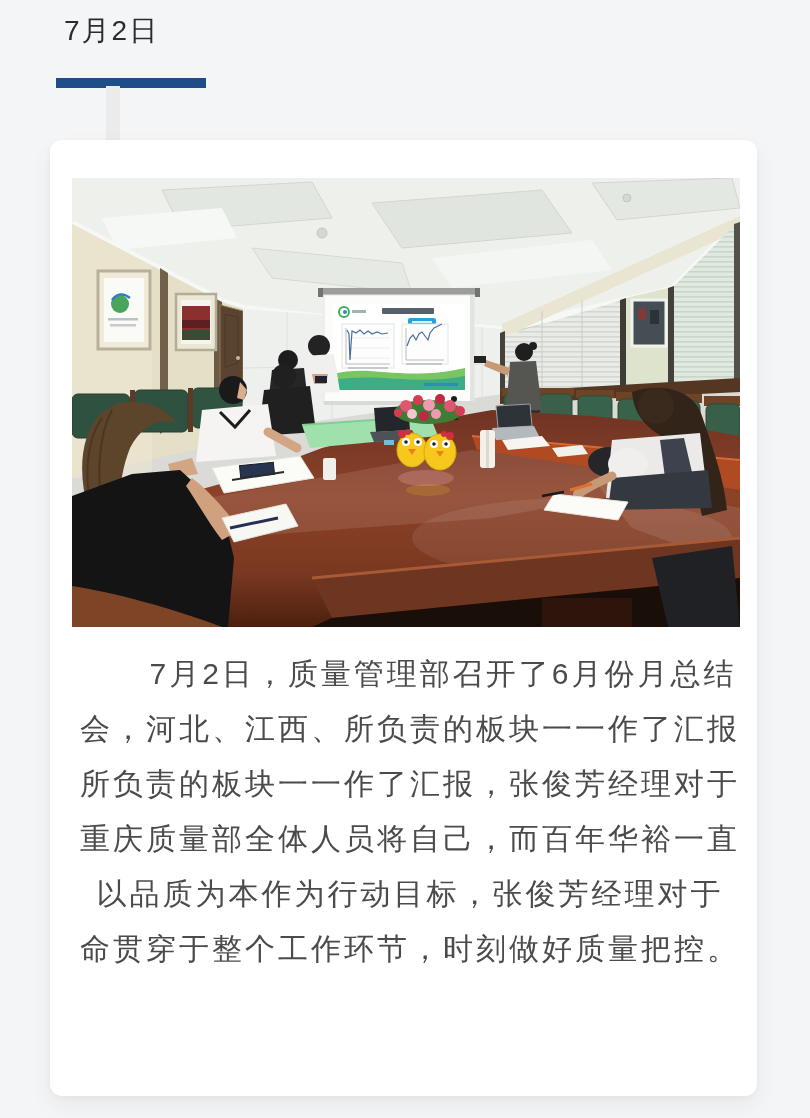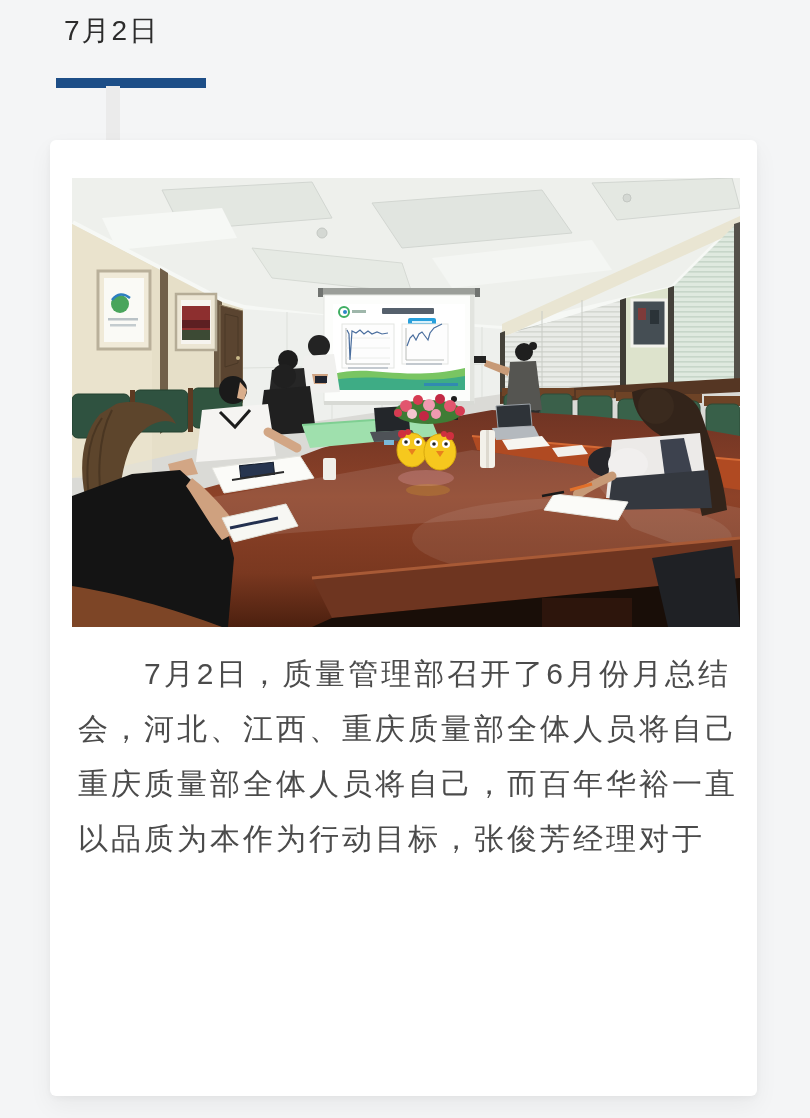--- a/index.html
+++ b/index.html
@@ -15,22 +15,23 @@
   .date-underline{
     position:absolute;left:56px;top:78px;width:150px;height:10px;
     background:#1d4e87;
   }
   .timeline-connector{
     position:absolute;left:106px;top:86px;width:14px;height:56px;
     background:#ebebeb;
   }
   .article-card{
     position:absolute;left:50px;top:140px;width:707px;height:956px;
-    background:#ffffff;border-radius:6px;
+    background:#ffffff;border-radius:12px;
     box-shadow:0 10px 24px rgba(0,0,0,.05),0 2px 6px rgba(0,0,0,.04);
+    text-align:center;
   }
   .photo-frame{
     position:absolute;left:22px;top:38px;width:668px;height:449px;
     overflow:hidden;background:#dadad6;
   }
   .photo-frame svg{display:block;width:100%;height:100%;}
   .article-text{
     position:absolute;left:28px;top:506px;width:664px;
   }
   .line{
@@ -328,18 +329,20 @@
         <path d="M120,300 C136,312 154,332 168,352 L150,362 C136,344 124,322 114,308 Z" fill="#cfa17f"></path>
         <polygon points="150,340 214,326 226,348 162,364" fill="#f7f7f3" stroke="#e2e2da"></polygon>
         <path d="M158,350 L206,340" stroke="#23304f" stroke-width="3"></path>
         <path d="M0,408 C40,414 100,430 150,449 L0,449 Z" fill="#7d4526"></path>
       </g>
     </svg>
   </div>
 
   <div class="article-text">
     <div class="line indent">7月2日，质量管理部召开了6月份月总结</div>
-    <div class="line">会，河北、江西、重庆质量部全体人员将自己</div>
+    <div class="line">会，河北、江西、所负责的板块一一作了汇报</div>
+    <div class="line">所负责的板块一一作了汇报，张俊芳经理对于</div>
     <div class="line">重庆质量部全体人员将自己，而百年华裕一直</div>
     <div class="line">以品质为本作为行动目标，张俊芳经理对于</div>
+    <div class="line">命贯穿于整个工作环节，时刻做好质量把控。</div>
   </div>
 
 </div>
 
 </body></html>

